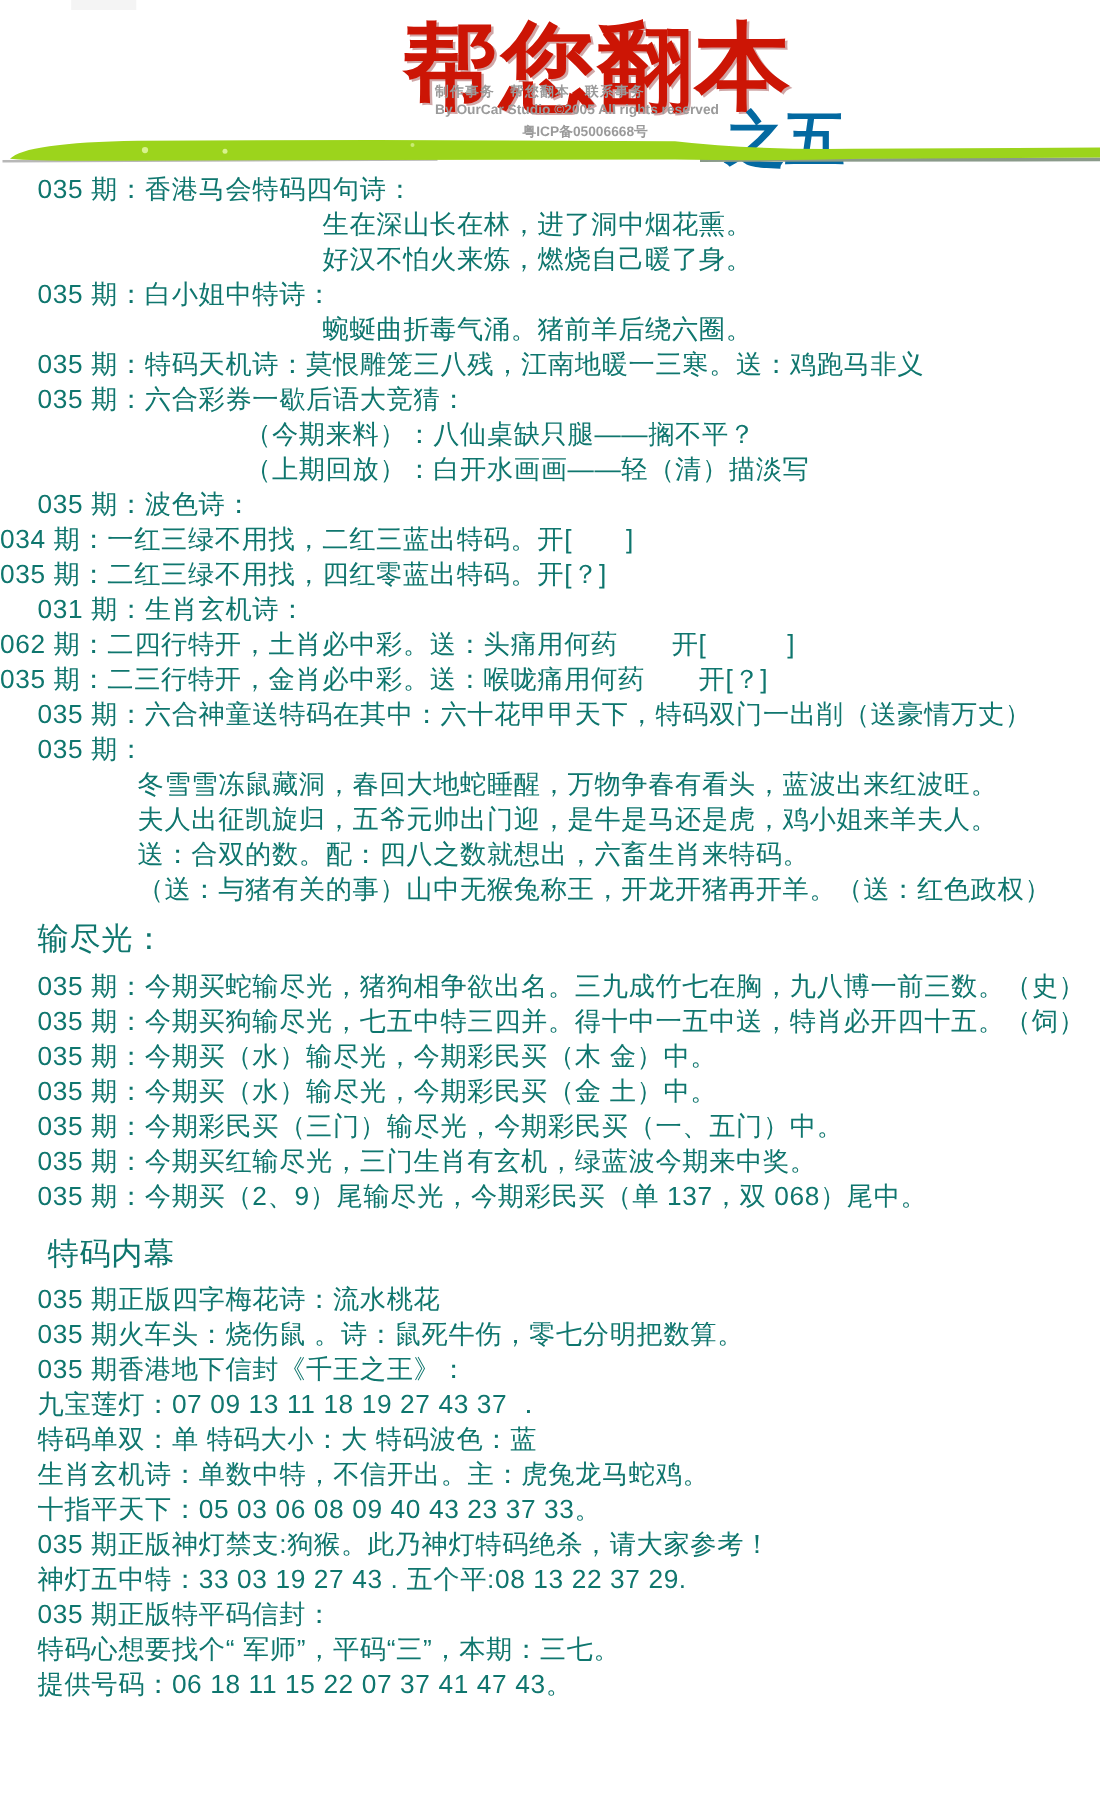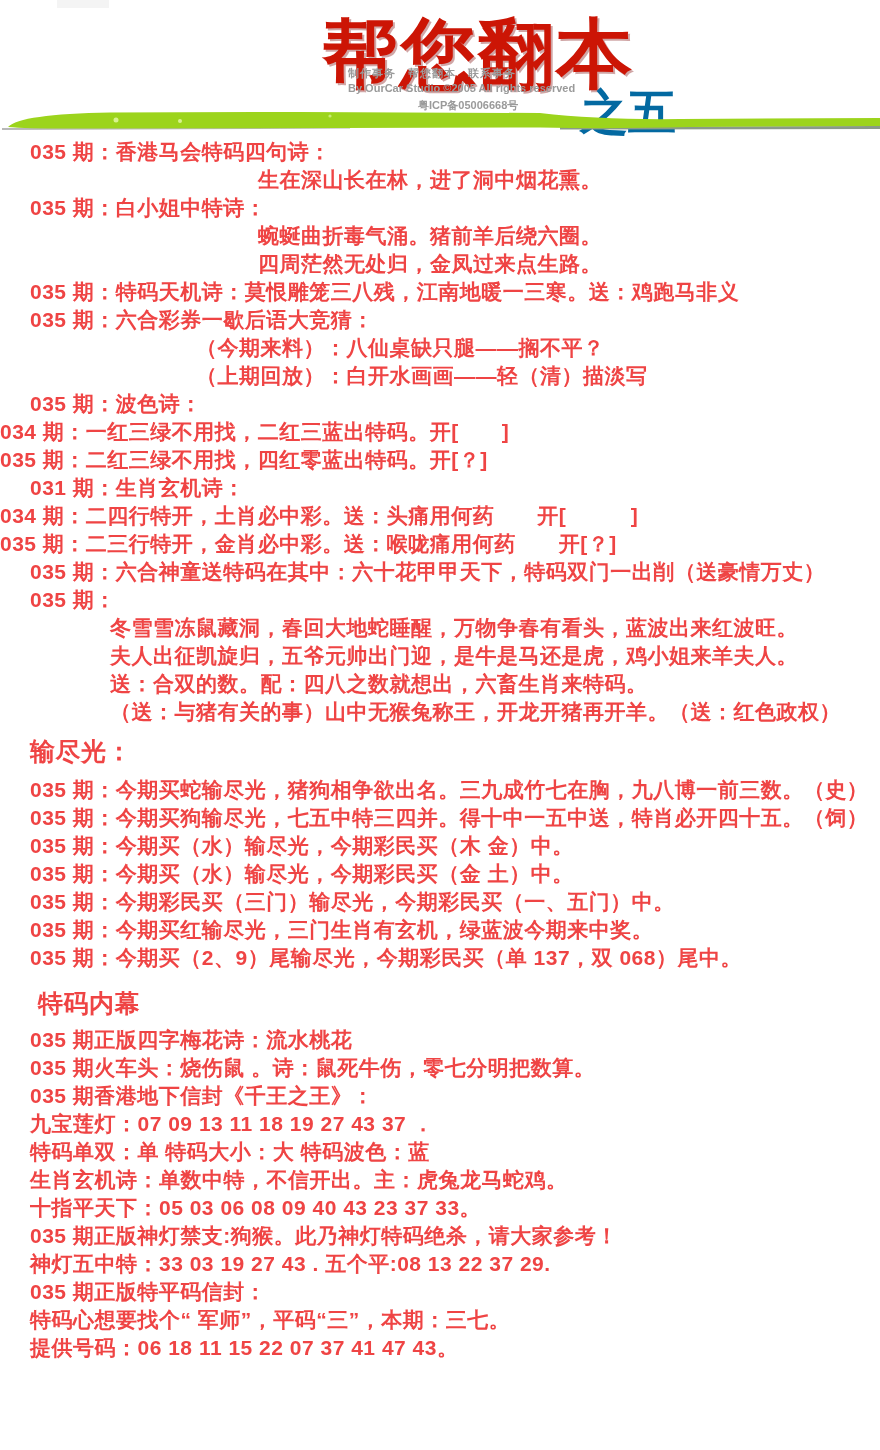--- a/index.html
+++ b/index.html
@@ -33,21 +33,21 @@
   .hdr-sub1{left:348px;top:66px;font-size:11px;letter-spacing:1px;}
   .hdr-sub2{left:348px;top:82px;font-size:11px;}
   .hdr-sub3{left:418px;top:98px;font-size:11px;}
 
   
   .swoosh{position:absolute;left:0;top:104px;width:880px;height:30px;}
 
   
   .content{position:absolute;left:0;top:130px;width:880px;padding-top:8px;}
   .line{
-    font-weight:bold;color:#ef4444;font-size:21px;line-height:28px;
+    font-weight:normal;color:#0f766e;font-size:21px;line-height:28px;
     white-space:nowrap;letter-spacing:0.5px;
   }
   .style-entry  {margin-left:30px;}
   .style-poem1  {margin-left:258px;}
   .style-poem2  {margin-left:196px;}
   .style-sub    {}
   .style-body   {margin-left:110px;}
   .style-heading{margin-left:30px;font-size:25px;line-height:34px;margin-top:8px;margin-bottom:8px;}
   .style-heading2{margin-left:38px;font-size:25px;line-height:34px;margin-top:14px;margin-bottom:6px;}
 </style>
@@ -77,32 +77,32 @@
 
     <circle cx="116" cy="16" r="2.5" fill="#d8f28e"></circle>
     <circle cx="180" cy="17" r="2" fill="#d8f28e"></circle>
     <circle cx="330" cy="12" r="1.6" fill="#c9ec74"></circle>
   </svg>
 
   <div class="content">
 
   <div class="line style-entry">035 期：香港马会特码四句诗：</div>
       <div class="line style-poem1">生在深山长在林，进了洞中烟花熏。</div>
+      <div class="line style-poem1">好汉不怕火来炼，燃烧自己暖了身。</div>
       <div class="line style-entry">035 期：白小姐中特诗：</div>
       <div class="line style-poem1">蜿蜒曲折毒气涌。猪前羊后绕六圈。</div>
-      <div class="line style-poem1">四周茫然无处归，金凤过来点生路。</div>
       <div class="line style-entry">035 期：特码天机诗：莫恨雕笼三八残，江南地暖一三寒。送：鸡跑马非义</div>
       <div class="line style-entry">035 期：六合彩券一歇后语大竞猜：</div>
       <div class="line style-poem2">（今期来料）：八仙桌缺只腿——搁不平？</div>
       <div class="line style-poem2">（上期回放）：白开水画画——轻（清）描淡写</div>
       <div class="line style-entry">035 期：波色诗：</div>
       <div class="line style-sub">034 期：一红三绿不用找，二红三蓝出特码。开[　　]</div>
       <div class="line style-sub">035 期：二红三绿不用找，四红零蓝出特码。开[？]</div>
       <div class="line style-entry">031 期：生肖玄机诗：</div>
-      <div class="line style-sub">034 期：二四行特开，土肖必中彩。送：头痛用何药　　开[　　　]</div>
+      <div class="line style-sub">062 期：二四行特开，土肖必中彩。送：头痛用何药　　开[　　　]</div>
       <div class="line style-sub">035 期：二三行特开，金肖必中彩。送：喉咙痛用何药　　开[？]</div>
       <div class="line style-entry">035 期：六合神童送特码在其中：六十花甲甲天下，特码双门一出削（送豪情万丈）</div>
       <div class="line style-entry">035 期：</div>
       <div class="line style-body">冬雪雪冻鼠藏洞，春回大地蛇睡醒，万物争春有看头，蓝波出来红波旺。</div>
       <div class="line style-body">夫人出征凯旋归，五爷元帅出门迎，是牛是马还是虎，鸡小姐来羊夫人。</div>
       <div class="line style-body">送：合双的数。配：四八之数就想出，六畜生肖来特码。</div>
       <div class="line style-body">（送：与猪有关的事）山中无猴兔称王，开龙开猪再开羊。（送：红色政权）</div>
       <div class="line style-heading">输尽光：</div>
       <div class="line style-entry">035 期：今期买蛇输尽光，猪狗相争欲出名。三九成竹七在胸，九八博一前三数。（史）</div>
       <div class="line style-entry">035 期：今期买狗输尽光，七五中特三四并。得十中一五中送，特肖必开四十五。（饲）</div>

